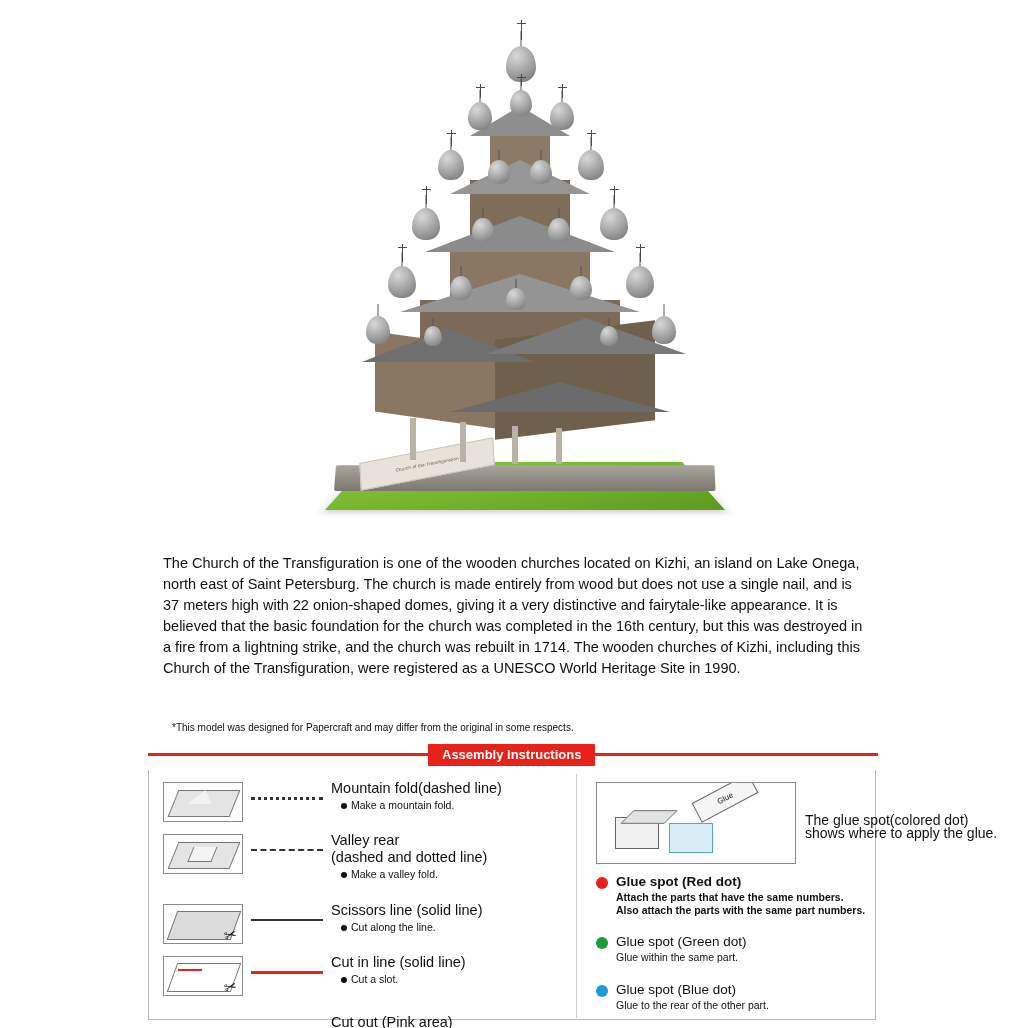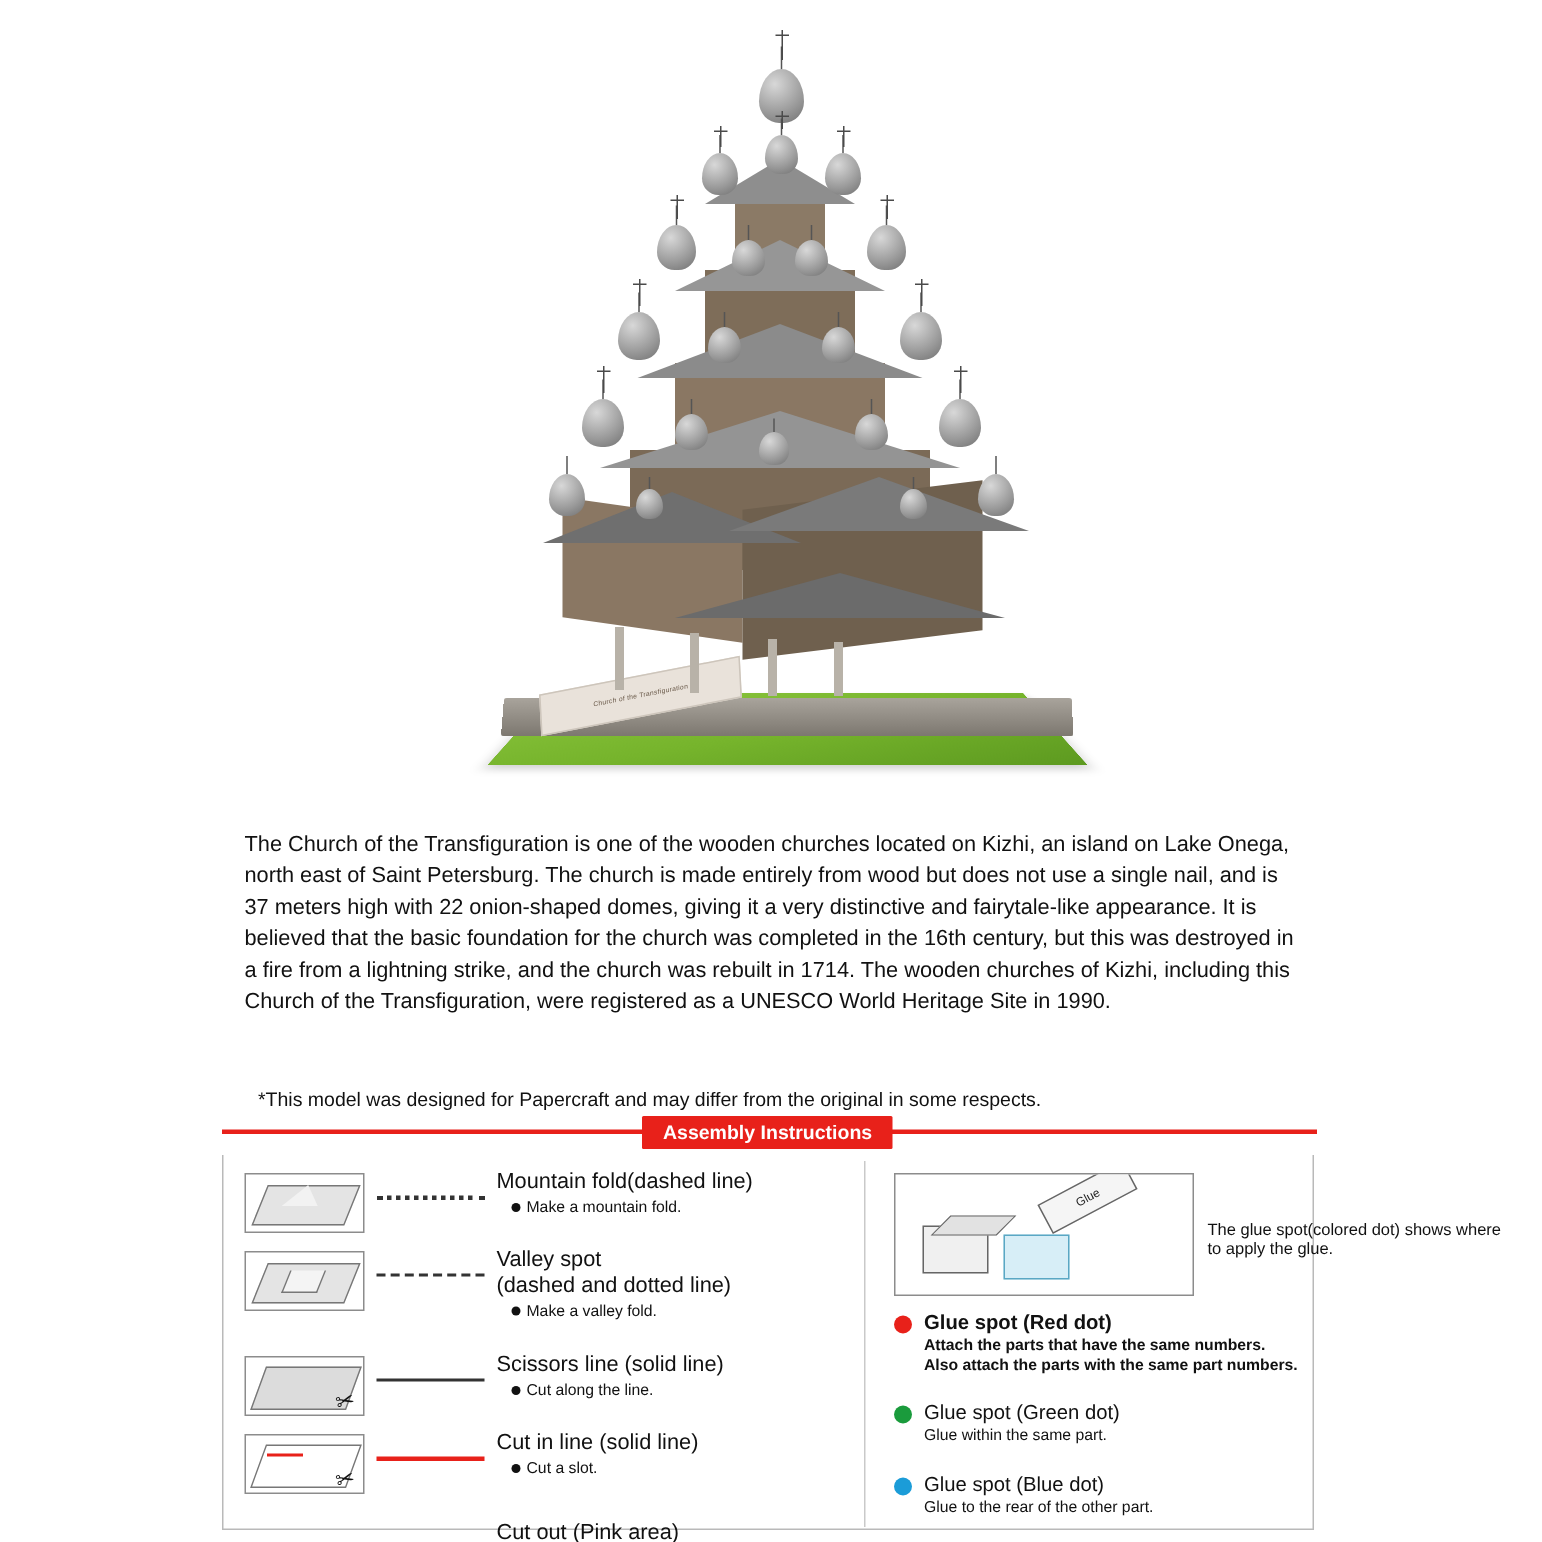--- a/index.html
+++ b/index.html
@@ -133,21 +133,21 @@
     font-size: 14.5px;
     line-height: 21px;
     color: #111;
     text-align: left;
   }
   .note {
     position: absolute;
     left: 172px;
     top: 712px;
     width: 700px;
-    font-size: 13px;
+    font-size: 10px;
     color: #111;
   }
 
   
   .assembly-header-wrap {
     position: absolute;
     left: 148px;
     top: 744px;
     width: 730px;
     height: 22px;
@@ -353,21 +353,21 @@
     color: #222;
     display: flex;
     align-items: center;
     justify-content: center;
   }
   .glue-caption {
     position: absolute;
     left: 656px;
     top: 44px;
     width: 206px;
-    font-size: 11px;
+    font-size: 14px;
     line-height: 13px;
     color: #111;
   }
   .grow {
     position: absolute;
     left: 447px;
     width: 410px;
   }
   .gdot {
     position: absolute;
@@ -496,21 +496,21 @@
       <div class="lsub"><span class="bullet"></span><span>Make a mountain fold.</span></div>
     </div>
   </div>
 
   <div class="lrow" style="top:62px;">
     <div class="lfig">
       <div class="shape-val"></div>
     </div>
     <div class="lline dashdot-line"></div>
     <div class="ltext">
-      <div class="ltitle">Valley spot</div>
+      <div class="ltitle">Valley rear</div>
       <div class="ltitle">(dashed and dotted line)</div>
       <div class="lsub"><span class="bullet"></span><span>Make a valley fold.</span></div>
     </div>
   </div>
 
   <div class="lrow" style="top:132px;">
     <div class="lfig">
       <div class="shape-cut"></div>
       <span class="scissor-glyph">✂</span>
     </div>

